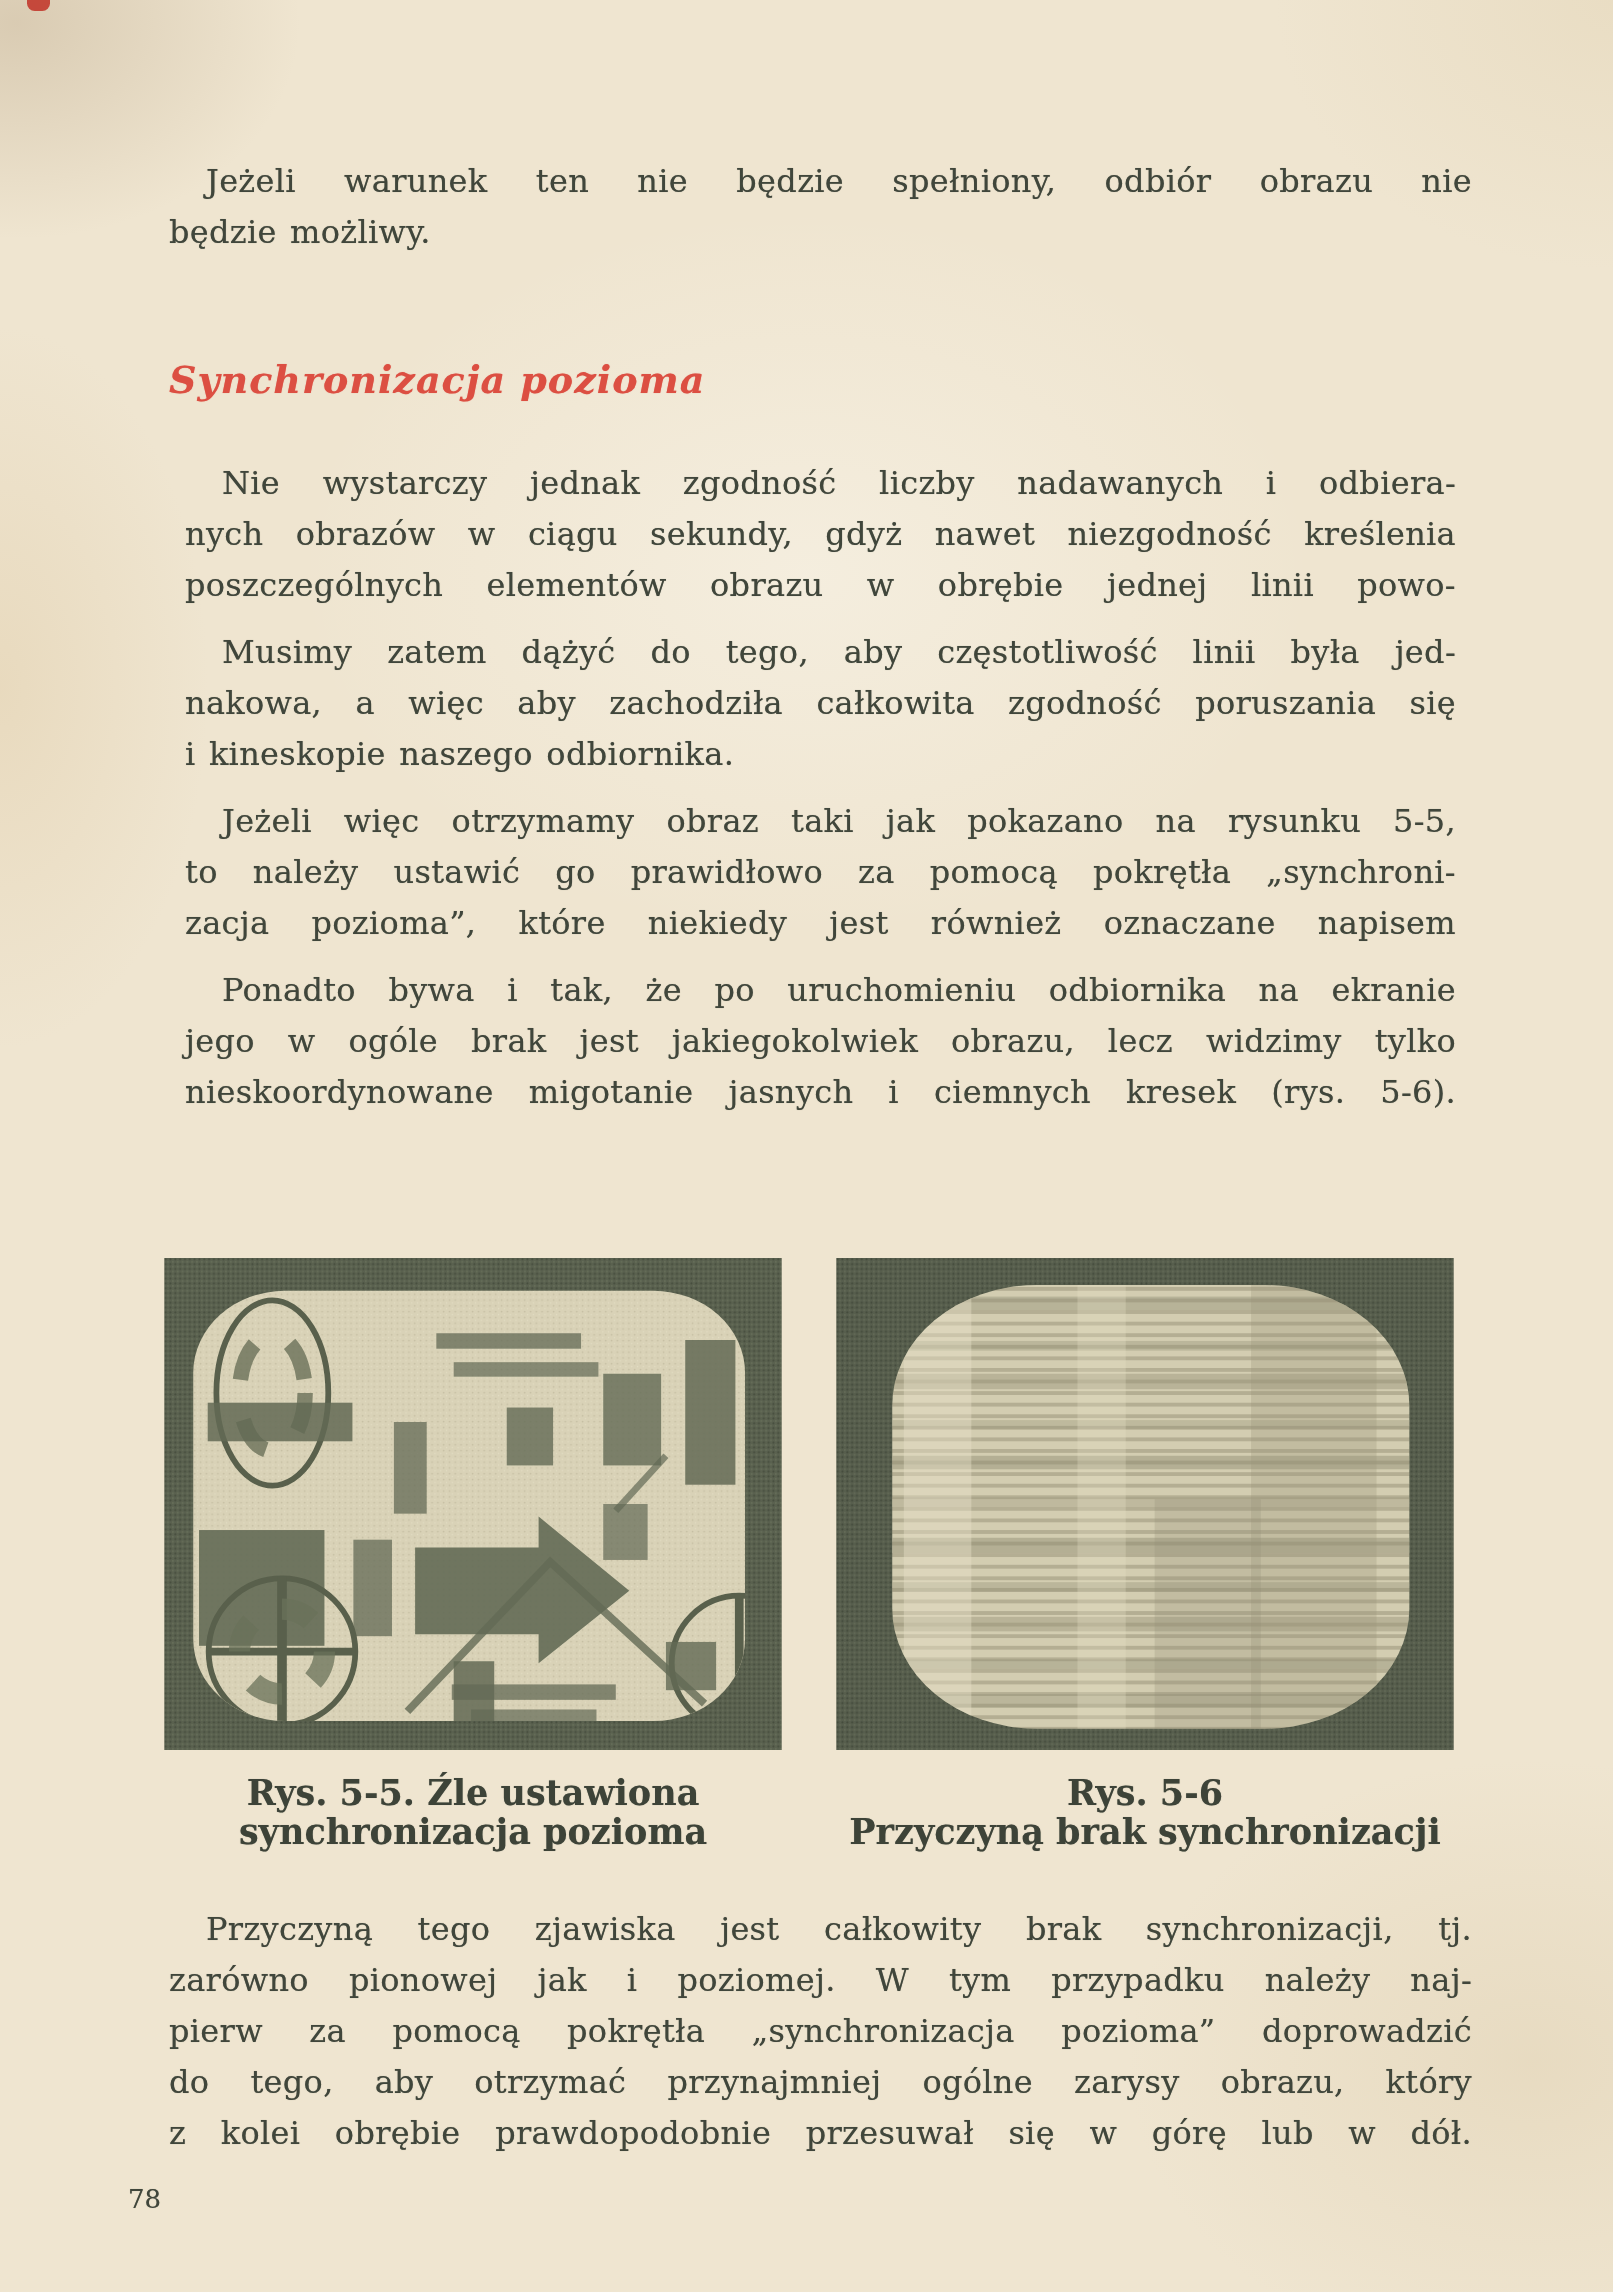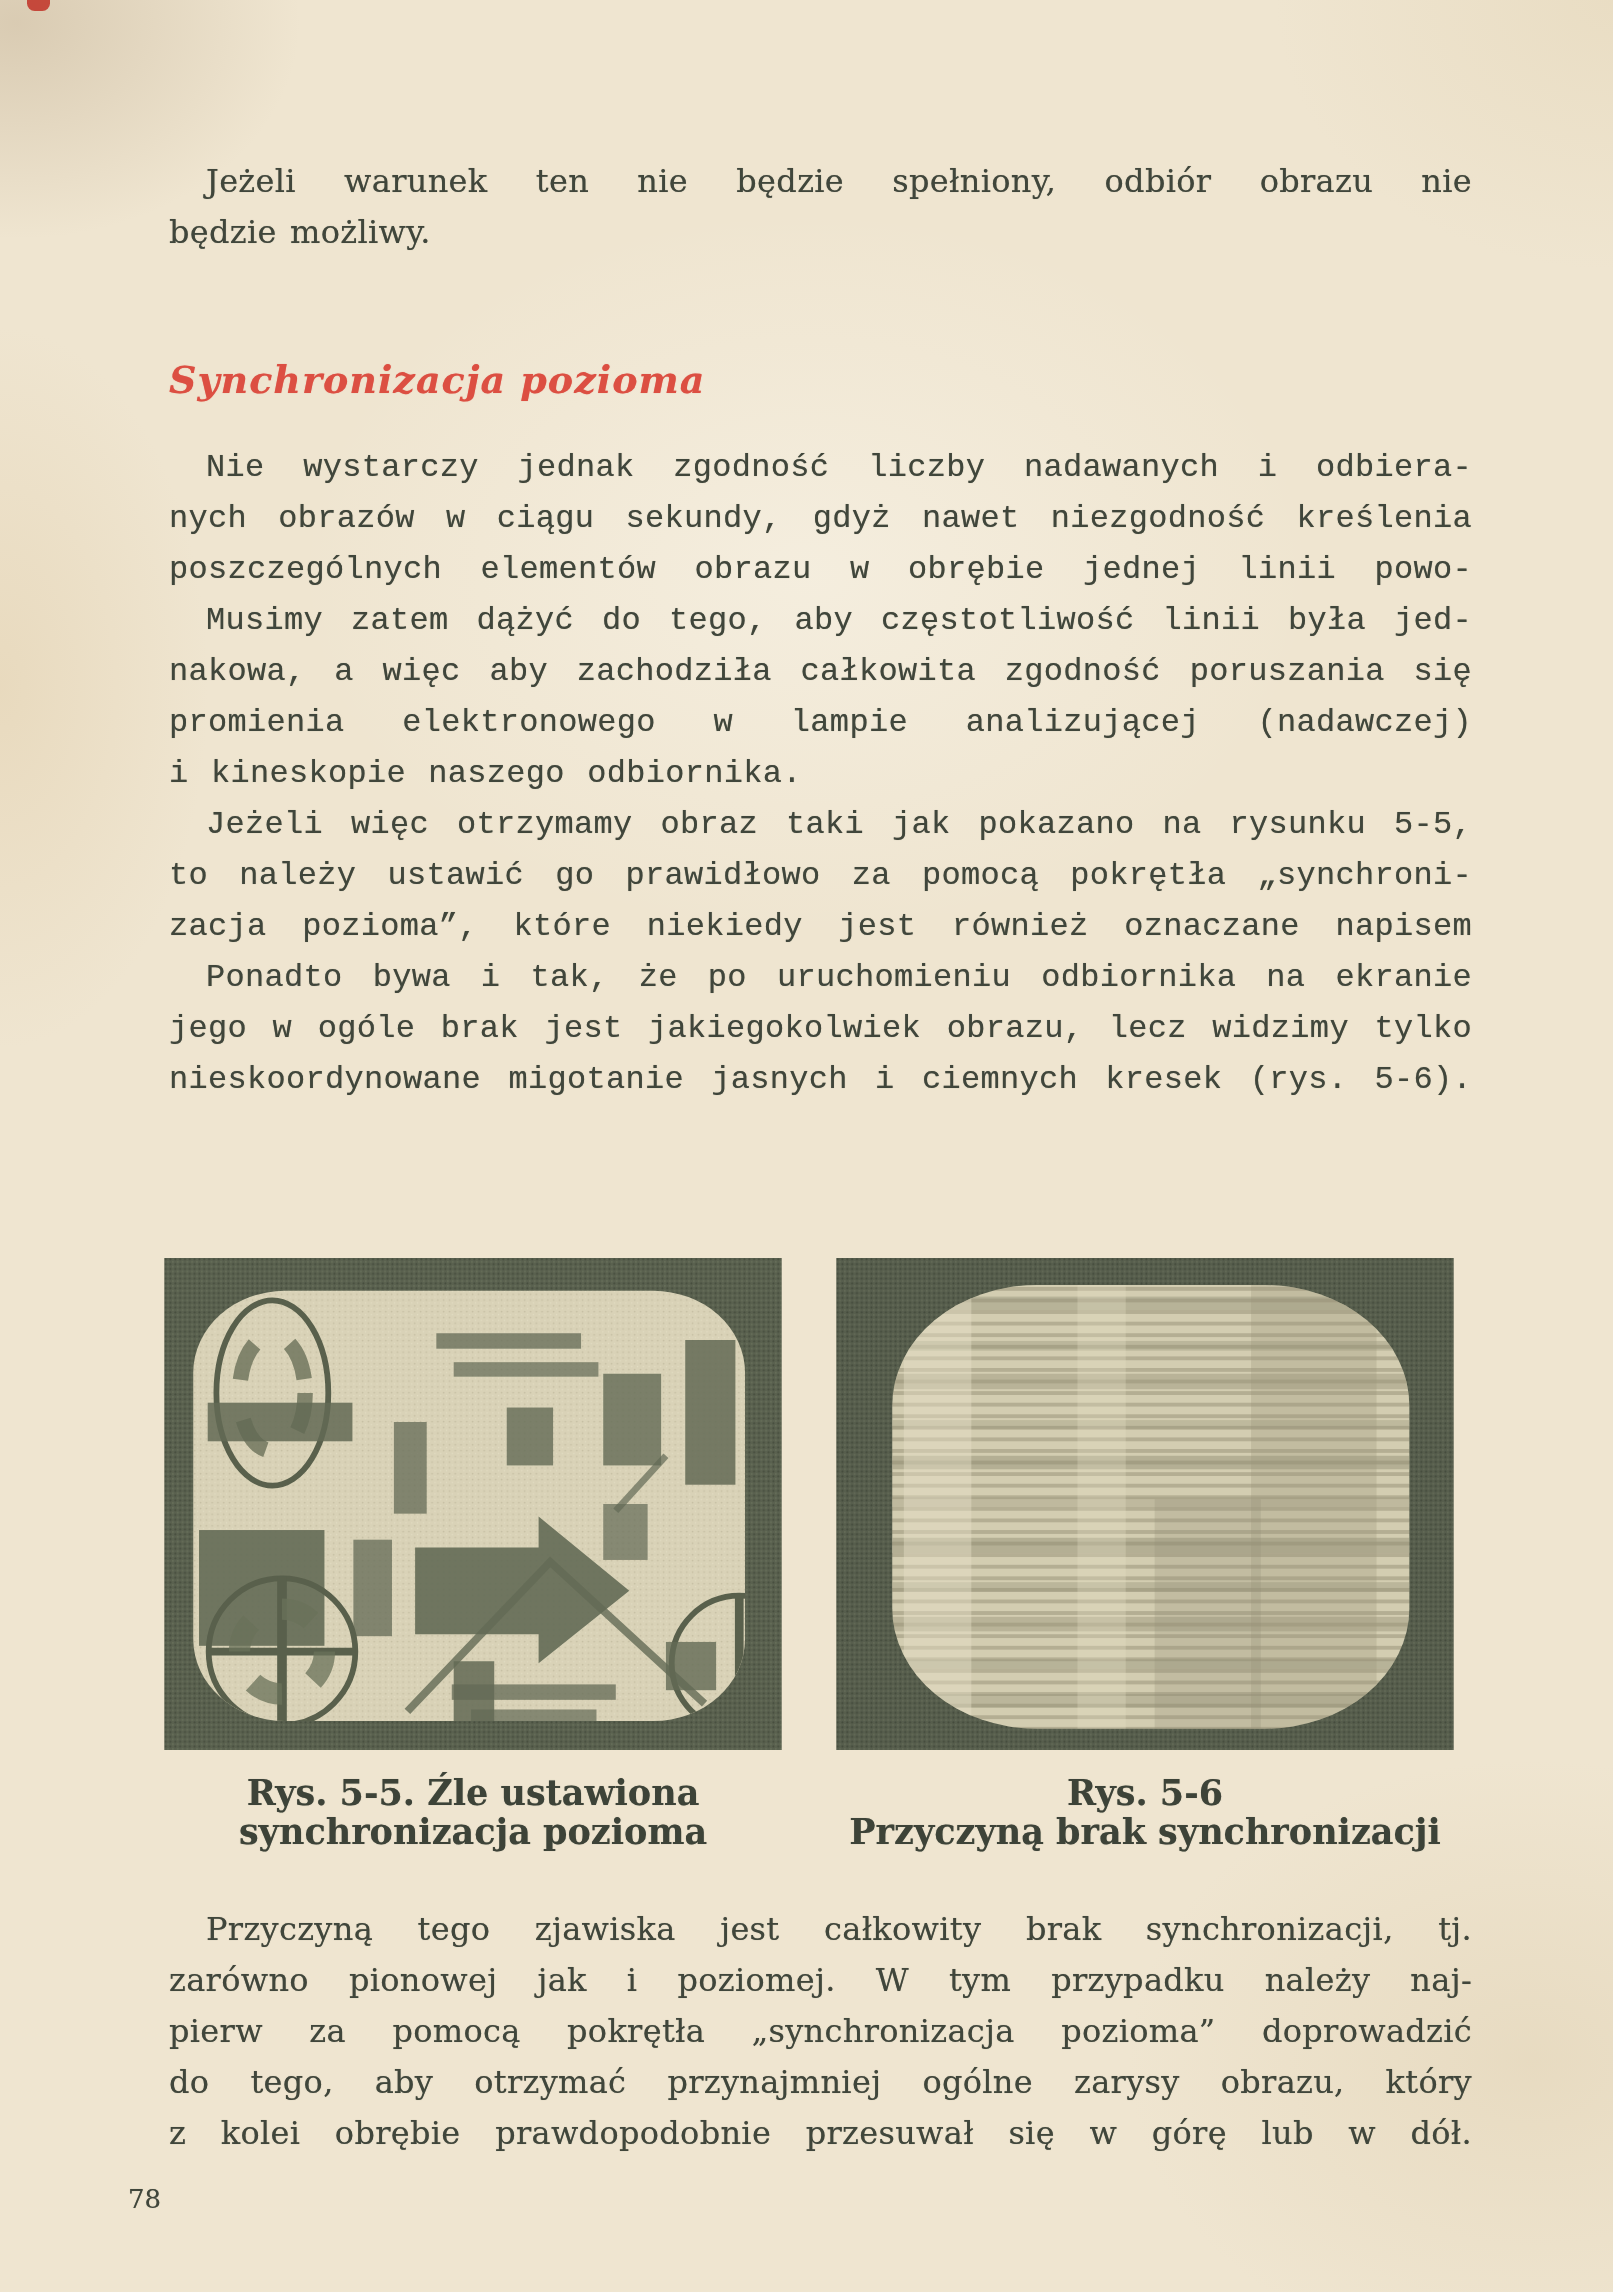--- a/index.html
+++ b/index.html
@@ -31,21 +31,21 @@
   }
   .line.end { text-align-last: left; white-space: normal; }
   .line.first { text-indent: 37px; }
   .heading {
     position: absolute; left: 169px; top: 357px;
     font-size: 38px; font-style: italic; font-weight: bold;
     letter-spacing: 1px;
     color: #dc4f42;
     text-shadow: 0 0 0.8px rgba(220,79,66,0.6);
   }
-  .para { margin: 0; padding: 0; font-family: Liberation Mono, monospace; }
+  .para { margin: 16px; padding: 0; }
   .figrow { position: absolute; top: 1258px; left: 164px; width: 1290px; height: 492px; }
   .figbox { position: absolute; top: 0; width: 618px; height: 492px; }
   .figbox.left { left: 0; }
   .figbox.right { left: 672px; }
   .figbox svg { display: block; width: 618px; height: 492px; }
   .caprow { position: absolute; top: 1773px; left: 164px; width: 1290px; }
   .caption {
     position: absolute; top: 0; width: 618px;
     text-align: center;
     font-size: 35px; line-height: 39px; font-weight: bold;
@@ -78,21 +78,20 @@
 
 <div class="textcol" style="top:442px">
   <div class="para">
     <div class="line first">Nie wystarczy jednak zgodność liczby nadawanych i odbiera-</div>
     <div class="line">nych obrazów w ciągu sekundy, gdyż nawet niezgodność kreślenia</div>
     <div class="line">poszczególnych elementów obrazu w obrębie jednej linii powo-</div>
   </div>
   <div class="para">
     <div class="line first">Musimy zatem dążyć do tego, aby częstotliwość linii była jed-</div>
     <div class="line">nakowa, a więc aby zachodziła całkowita zgodność poruszania się</div>
-    <div class="line">promienia elektronowego w lampie analizującej (nadawczej)</div>
     <div class="line end">i kineskopie naszego odbiornika.</div>
   </div>
   <div class="para">
     <div class="line first">Jeżeli więc otrzymamy obraz taki jak pokazano na rysunku 5-5,</div>
     <div class="line">to należy ustawić go prawidłowo za pomocą pokrętła „synchroni-</div>
     <div class="line">zacja pozioma”, które niekiedy jest również oznaczane napisem</div>
   </div>
   <div class="para">
     <div class="line first">Ponadto bywa i tak, że po uruchomieniu odbiornika na ekranie</div>
     <div class="line">jego w ogóle brak jest jakiegokolwiek obrazu, lecz widzimy tylko</div>

